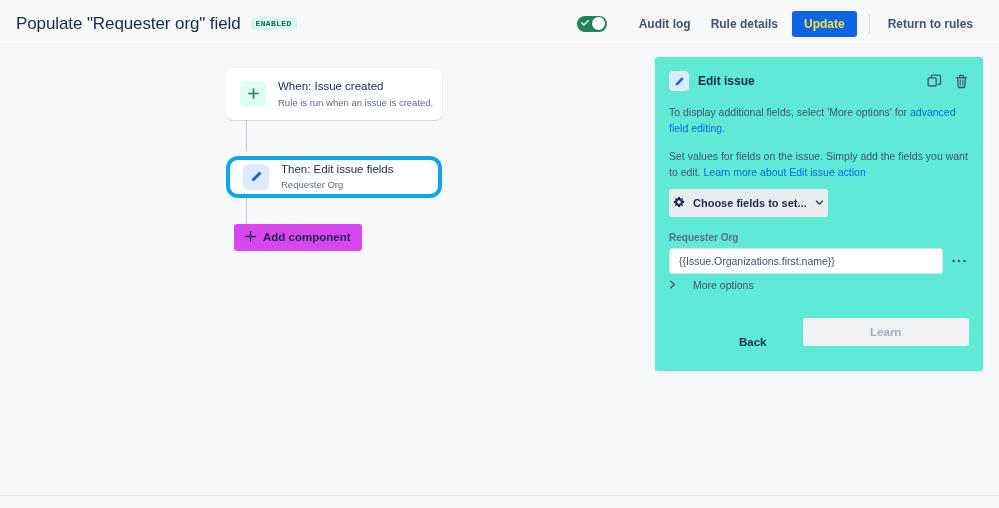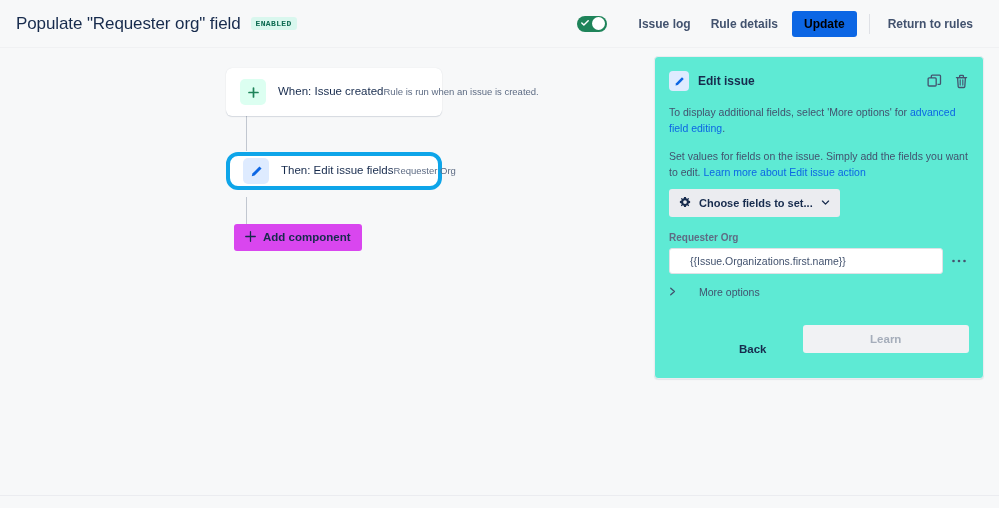--- a/index.html
+++ b/index.html
@@ -71,21 +71,21 @@
     font-weight: 600;
     color: #42526e;
     padding: 6px 10px;
     border-radius: 3px;
     cursor: pointer;
     white-space: nowrap;
   }
   .hdr-btn-primary {
     font-size: 12px;
     font-weight: 600;
-    color: #000000;
+    color: #fde047;
     background: #0c66e4;
     border: none;
     border-radius: 3px;
     padding: 6px 12px;
     cursor: pointer;
     font-family: "Liberation Sans", sans-serif;
     margin: 0 4px;
   }
   .hdr-divider {
     width: 1px; height: 20px;
@@ -129,21 +129,21 @@
   }
   .card-icon {
     width: 26px; height: 26px;
     border-radius: 5px;
     display: flex; align-items: center; justify-content: center;
     flex-shrink: 0;
     margin-right: 12px;
   }
   .icon-trigger { background: #dcfff1; }
   .icon-action  { background: #deebff; }
-  .card-text { display: flex; flex-direction: row; min-width: 0; }
+  .card-text { display: flex; flex-direction: column; min-width: 0; }
   .card-title {
     font-size: 11.5px;
     color: #172b4d;
     line-height: 1.35;
     white-space: nowrap;
   }
   .card-sub {
     font-size: 9.5px;
     color: #5e6c84;
     line-height: 1.4;
@@ -210,21 +210,21 @@
   }
   .panel-desc.second { margin-bottom: 11px; }
   .lnk { color: #0c66e4; cursor: pointer; }
 
   .choose-fields {
     display: inline-flex; align-items: center;
     gap: 8px;
     background: #ebecf0;
     border: none;
     border-radius: 3px;
-    padding: 7px 10px;
+    padding: 7px 4px;
     font-size: 11px;
     font-weight: 600;
     color: #172b4d;
     cursor: pointer;
     font-family: "Liberation Sans", sans-serif;
     margin-bottom: 15px;
   }
 
   .field-label {
     font-size: 10px;
@@ -235,37 +235,37 @@
   }
   .field-row { display: flex; align-items: center; gap: 6px; }
   .field-input {
     flex: 1;
     height: 26px;
     border: 1px solid #dfe1e6;
     border-radius: 3px;
     background: #ffffff;
     font-size: 10.5px;
     color: #42526e;
-    padding: 0 20px;
+    padding: 0 9px;
     font-family: "Liberation Sans", sans-serif;
     outline: none;
   }
   .field-more {
     width: 20px; height: 22px;
     display: flex; align-items: center; justify-content: center;
     cursor: pointer;
     letter-spacing: 1px;
     color: #5e6c84;
     font-size: 13px;
     line-height: 0;
   }
 
   .more-options {
-    display: flex; align-items: center; gap: 23px;
-    margin-top: 12px;
+    display: flex; align-items: center; gap: 17px;
+    margin-top: 5px;
     font-size: 10.5px;
     color: #42526e;
     cursor: pointer;
   }
 
   .panel-footer {
     display: flex; align-items: center;
     margin-top: 17px;
     gap: 10px;
   }
@@ -309,21 +309,21 @@
 
   <div class="header-right">
 
     <div class="toggle">
       <svg class="check" viewBox="0 0 10 10">
         <path d="M1 5 L3.6 7.6 L9 2.2" stroke="#ffffff" stroke-width="1.8" fill="none" stroke-linecap="round" stroke-linejoin="round"></path>
       </svg>
       <div class="knob"></div>
     </div>
 
-    <div class="hdr-link">Issue log</div>
+    <div class="hdr-link">Audit log</div>
     <div class="hdr-link">Rule details</div>
     <button class="hdr-btn-primary">Update</button>
     <div class="hdr-divider"></div>
     <div class="hdr-link">Return to rules</div>
   </div>
 </div>
 
 <div class="canvas">
   <div class="tree">
 

